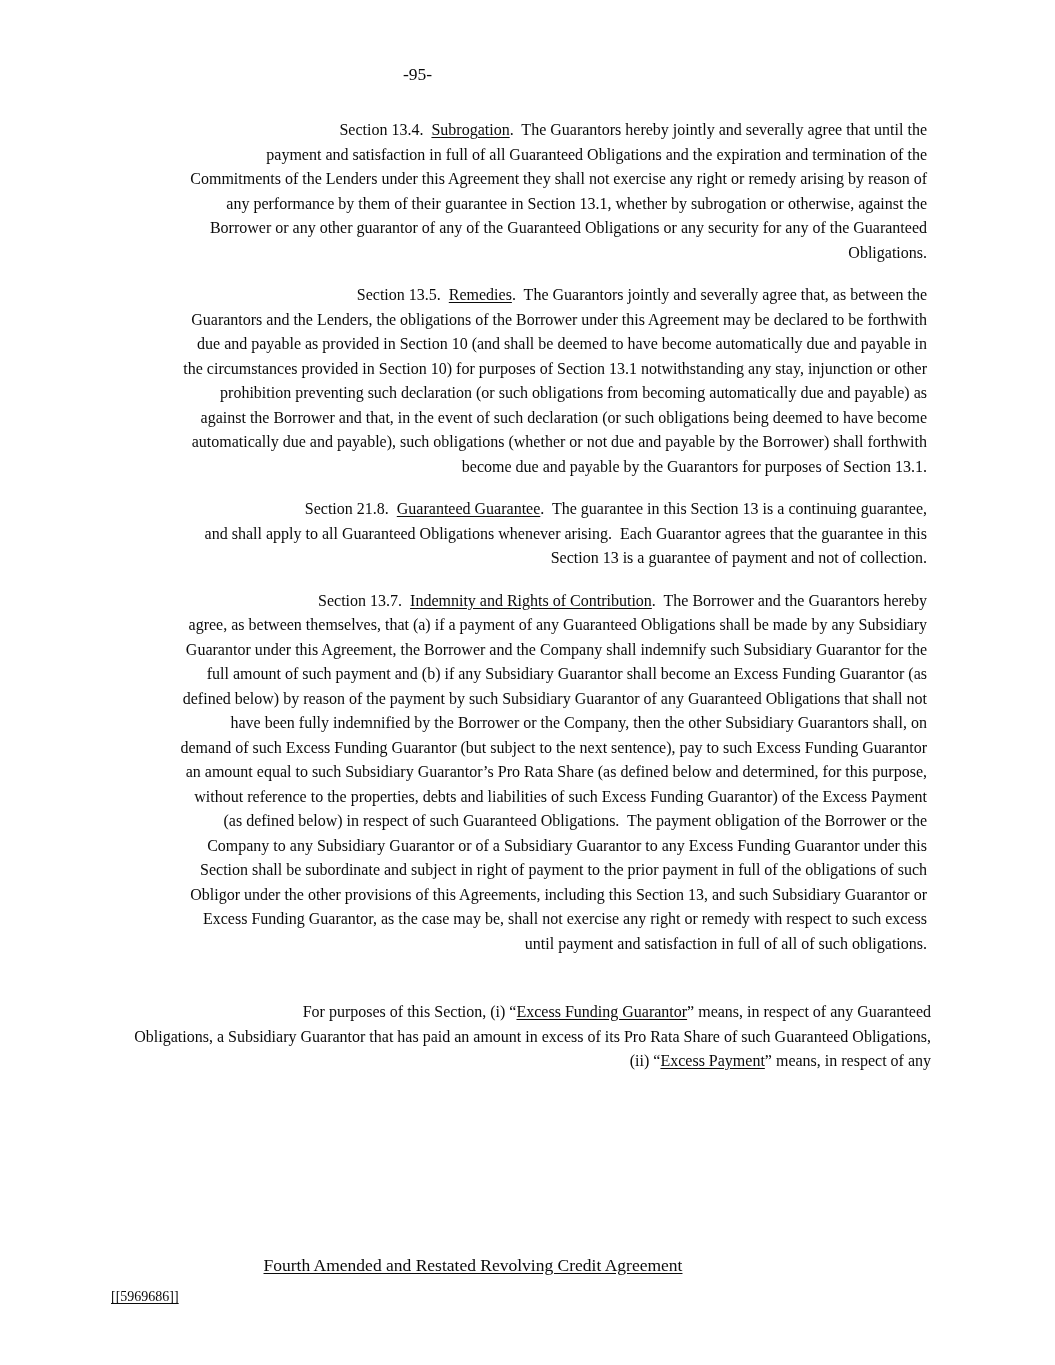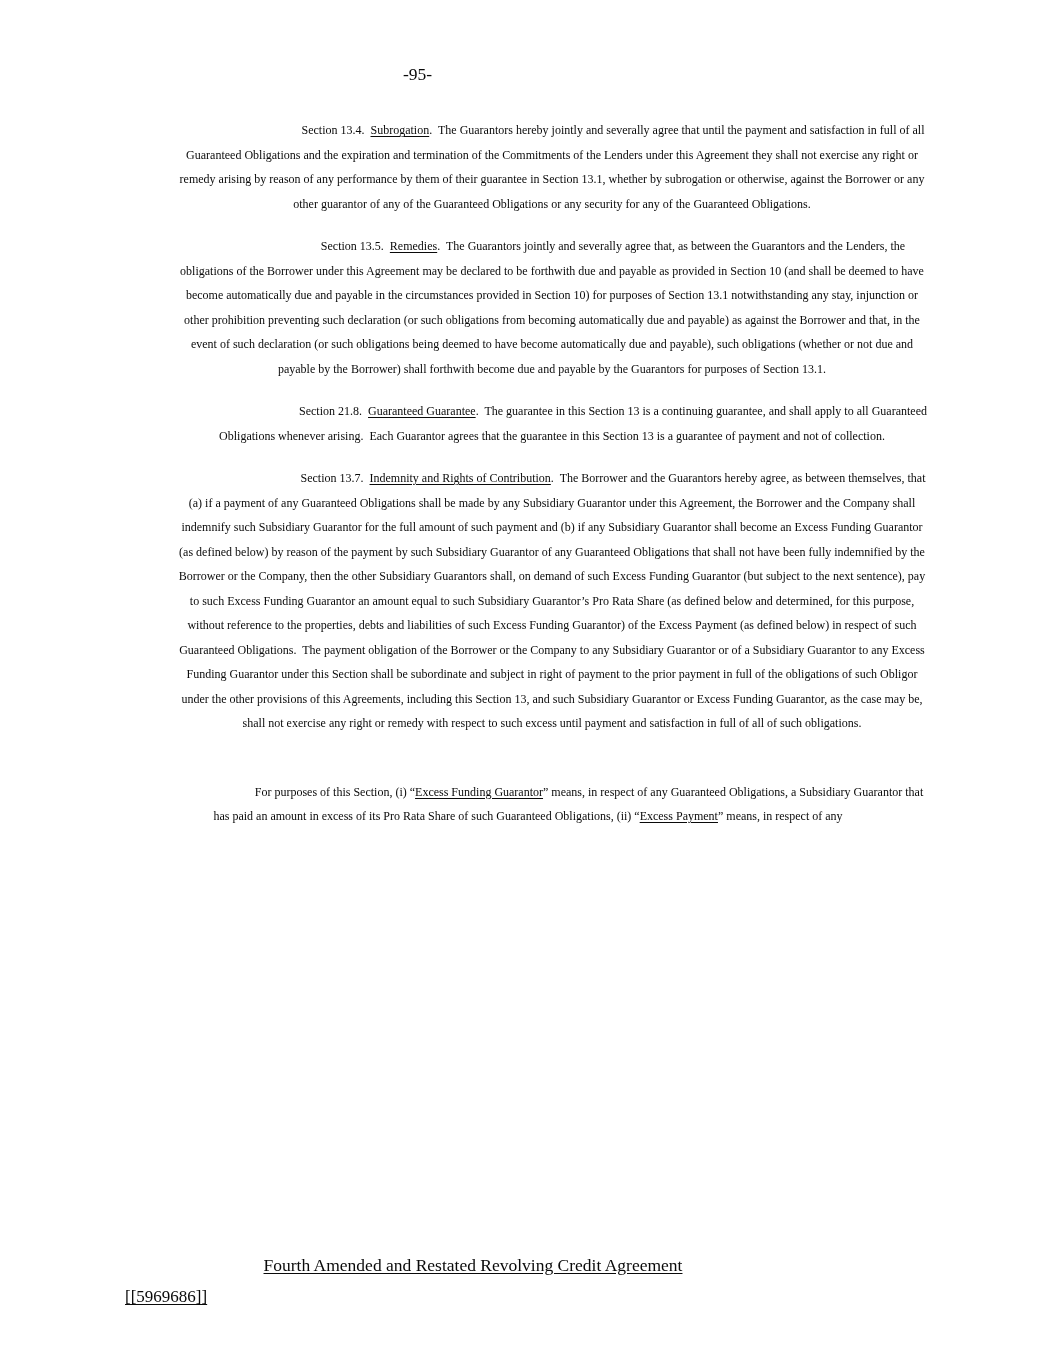--- a/index.html
+++ b/index.html
@@ -21,23 +21,23 @@
     font-size: 17.5px;
     line-height: 24.5px;
   }
   .content {
     position: absolute;
     top: 118px;
     left: 177px;
     width: 750px;
   }
   .sec, .closing {
-    font-size: 12px;
+    font-size: 16px;
     line-height: 24.5px;
-    text-align: center;
+    text-align: right;
     white-space: pre-wrap;
     text-indent: 122px;
     margin: 0 0 18px 0;
   }
   .closing {
     margin-left: -52px;
     width: 806px;
     margin-bottom: 0;
     margin-top: 44px;
   }
@@ -47,22 +47,22 @@
     top: 1254px;
     left: 0;
     width: 946px;
     text-align: center;
     font-size: 17.5px;
     line-height: 22px;
   }
   .doc-id {
     position: absolute;
     top: 1290px;
-    left: 125px;
-    font-size: 17px;
+    left: 111px;
+    font-size: 14px;
     line-height: 14px;
     text-align: right;
   }
 </style>
 </head>
 <body>
 
 <main>
 
   <div class="page-number">-95-</div>

